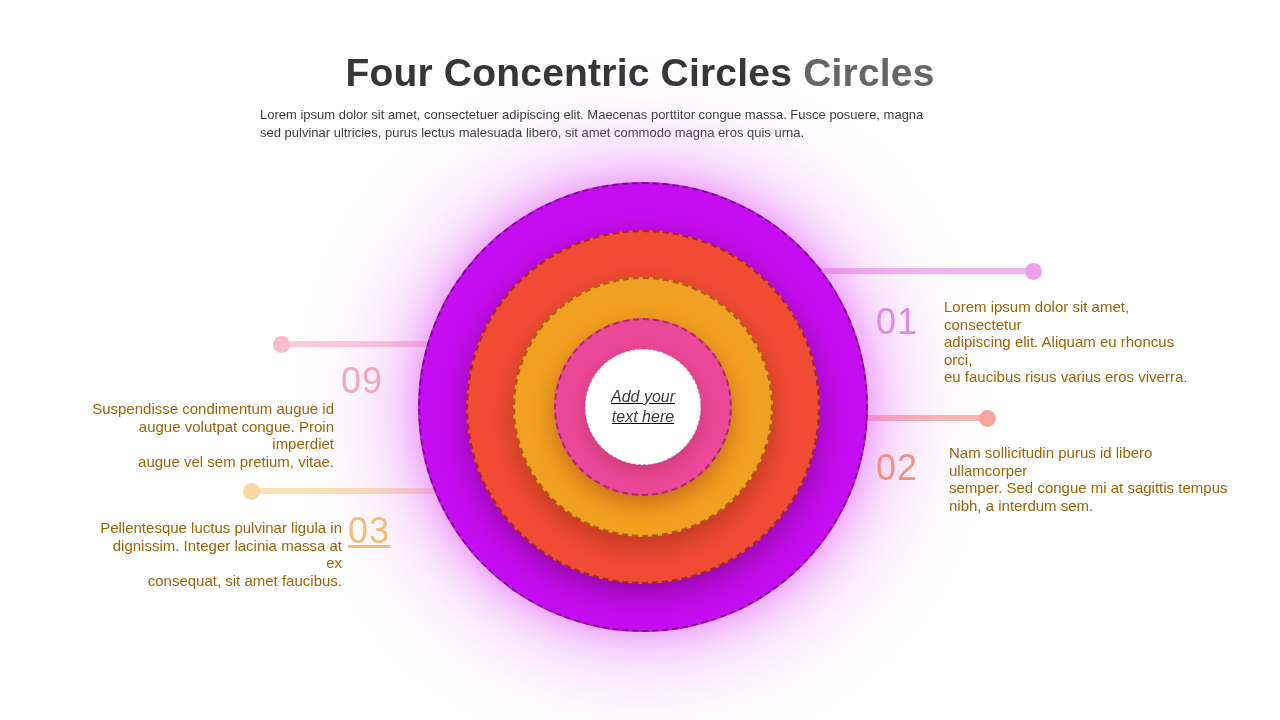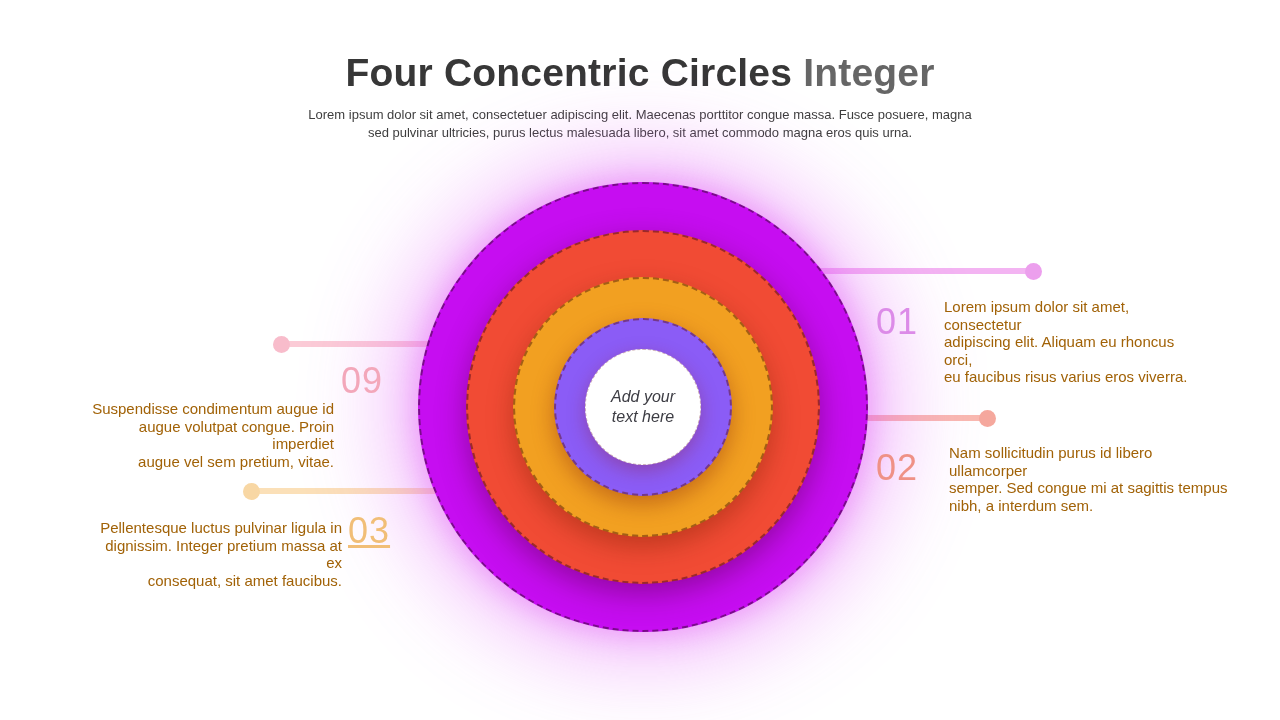--- a/index.html
+++ b/index.html
@@ -5,34 +5,34 @@
   * { margin:0; padding:0; box-sizing:border-box; }
   html,body { width:1280px; height:720px; }
   body { background:#ffffff; font-family:"Liberation Sans", sans-serif; overflow:hidden; }
   .slide { position:relative; width:1280px; height:720px; background:#ffffff; }
 
   
   .title { position:absolute; top:51px; left:0; width:100%; text-align:center;
            font-size:39px; font-weight:700; color:#373737; letter-spacing:.2px; }
   .title .secondary { color:#666666; }
   .subtitle { position:absolute; top:106px; left:50%; transform:translateX(-50%);
-              width:760px; text-align:center; font-size:13px; line-height:18px; color:#3e3e3e; }
+              width:760px; text-align:left; font-size:13px; line-height:18px; color:#3e3e3e; }
 
   
   .diagram { position:absolute; left:418px; top:182px; width:450px; height:450px; z-index:2; }
   .ring { border-radius:50%; display:flex; align-items:center; justify-content:center; }
   .r1 { position:absolute; left:0; top:0; width:450px; height:450px; background:#c60df1;
         border:2px dashed rgba(60,8,55,.55);
         box-shadow:0 0 90px 25px rgba(225,90,247,.45), 0 0 28px 5px rgba(225,90,247,.4); }
   .r2 { width:354px; height:354px; background:#f14b34;
         border:2px dashed rgba(70,10,30,.5); box-shadow:0 10px 30px rgba(80,0,60,.45); }
   .r3 { width:260px; height:260px; background:#f2a021;
         border:2px dashed rgba(85,30,10,.5); box-shadow:0 10px 26px rgba(120,30,0,.4); }
-  .r4 { width:178px; height:178px; background:#8b5cf6;
-        border:2px dashed rgba(95,20,30,.5); box-shadow:0 8px 22px rgba(130,30,10,.4); }
+  .r4 { width:178px; height:178px; background:#ec4899;
+        border:2px dashed rgba(95,20,30,.5); box-shadow:0 8px 22px rgba(130,30,10,.4);text-decoration:underline; }
   .center-circle { width:116px; height:116px; background:#ffffff;
         border:1.5px dashed rgba(130,50,60,.35); box-shadow:0 6px 18px rgba(140,30,50,.35);
         display:flex; align-items:center; justify-content:center; }
   .center-circle .label { display:block; width:80px; text-align:center;
         font-style:italic; font-size:16px; line-height:20px; color:#3d3d44; }
 
   
   .connector-line { position:absolute; height:6px; border-radius:3px; z-index:1; }
   .connector-dot  { position:absolute; width:17px; height:17px; border-radius:50%; z-index:1; }
   .l1 { left:814px; top:268px; width:220px; background:#f3b4f2; }
@@ -54,21 +54,21 @@
   .t1 { left:944px; top:298px; width:260px; text-align:left; }
   .t2 { left:949px; top:444px; width:280px; text-align:left; }
   .t3 { left:96px;  top:519px; width:246px; text-align:right; }
   .t4 { left:86px;  top:380px; width:248px; text-align:right;margin-top:20px; }
 </style>
 </head>
 <body>
 
 <div class="slide">
 
-  <h1 class="title"><span>Four Concentric Circles</span> <span class="secondary">Integer</span></h1>
+  <h1 class="title"><span>Four Concentric Circles</span> <span class="secondary">Circles</span></h1>
 
   <div class="subtitle">
     <div>Lorem ipsum dolor sit amet, consectetuer adipiscing elit. Maecenas porttitor congue massa. Fusce posuere, magna</div>
     <div>sed pulvinar ultricies, purus lectus malesuada libero, sit amet commodo magna eros quis urna.</div>
   </div>
 
   <div class="connector-line l1"></div>
   <div class="connector-dot d1"></div>
   <div class="connector-line l2"></div>
   <div class="connector-dot d2"></div>
@@ -101,21 +101,21 @@
   <div class="num n2">02</div>
   <div class="callout-text t2">
     <div>Nam sollicitudin purus id libero ullamcorper</div>
     <div>semper. Sed congue mi at sagittis tempus</div>
     <div>nibh, a interdum sem.</div>
   </div>
 
   <div class="num n3">03</div>
   <div class="callout-text t3">
     <div>Pellentesque luctus pulvinar ligula in</div>
-    <div>dignissim. Integer pretium massa at ex</div>
+    <div>dignissim. Integer lacinia massa at ex</div>
     <div>consequat, sit amet faucibus.</div>
   </div>
 
   <div class="num n4">09</div>
   <div class="callout-text t4">
     <div>Suspendisse condimentum augue id</div>
     <div>augue volutpat congue. Proin imperdiet</div>
     <div>augue vel sem pretium, vitae.</div>
   </div>
 

